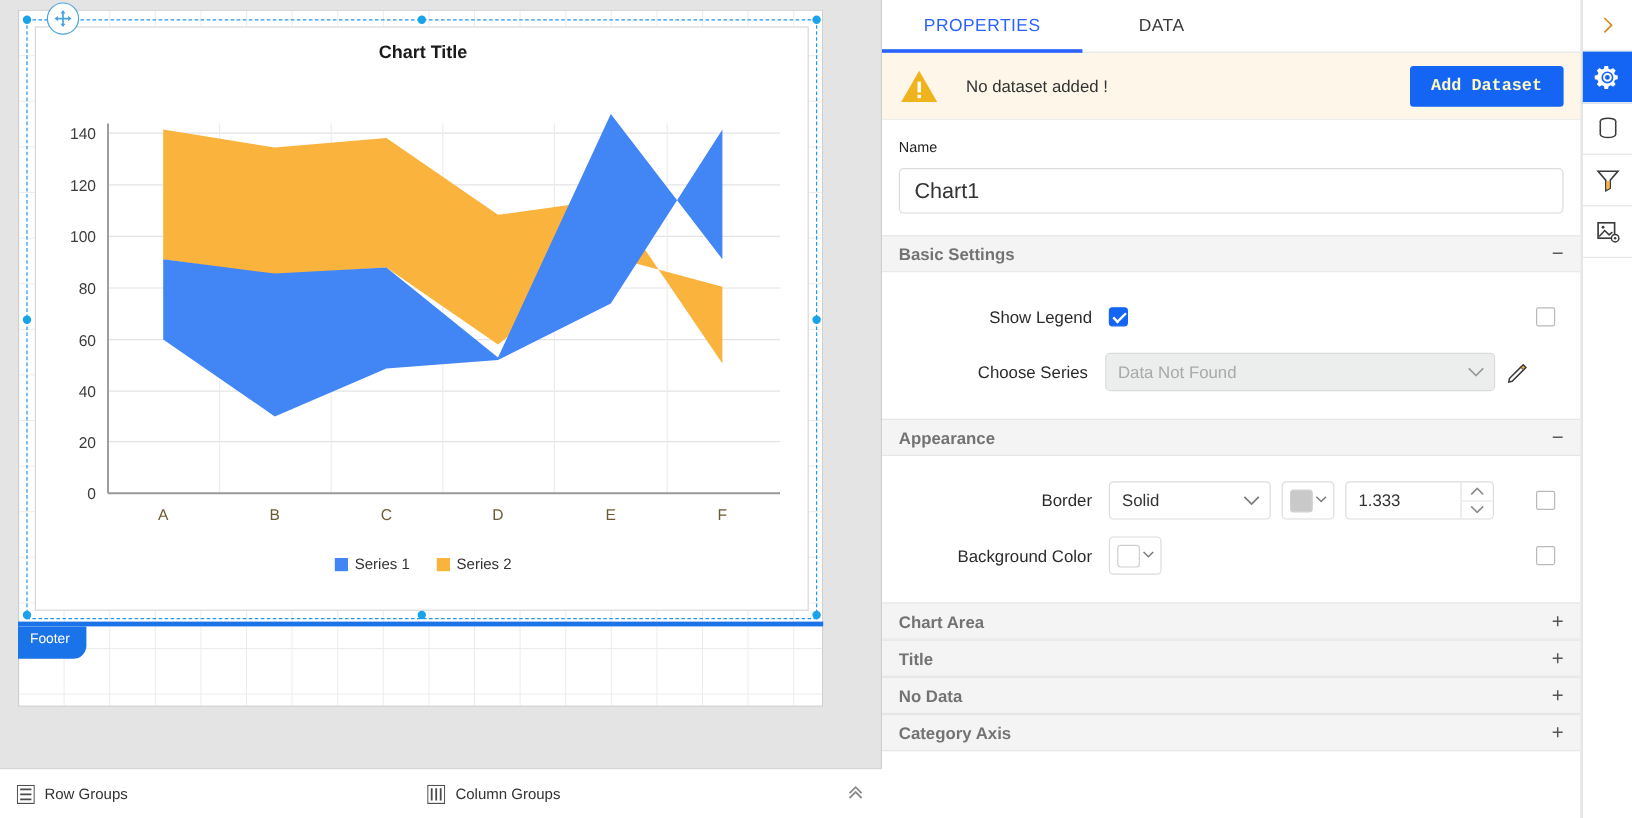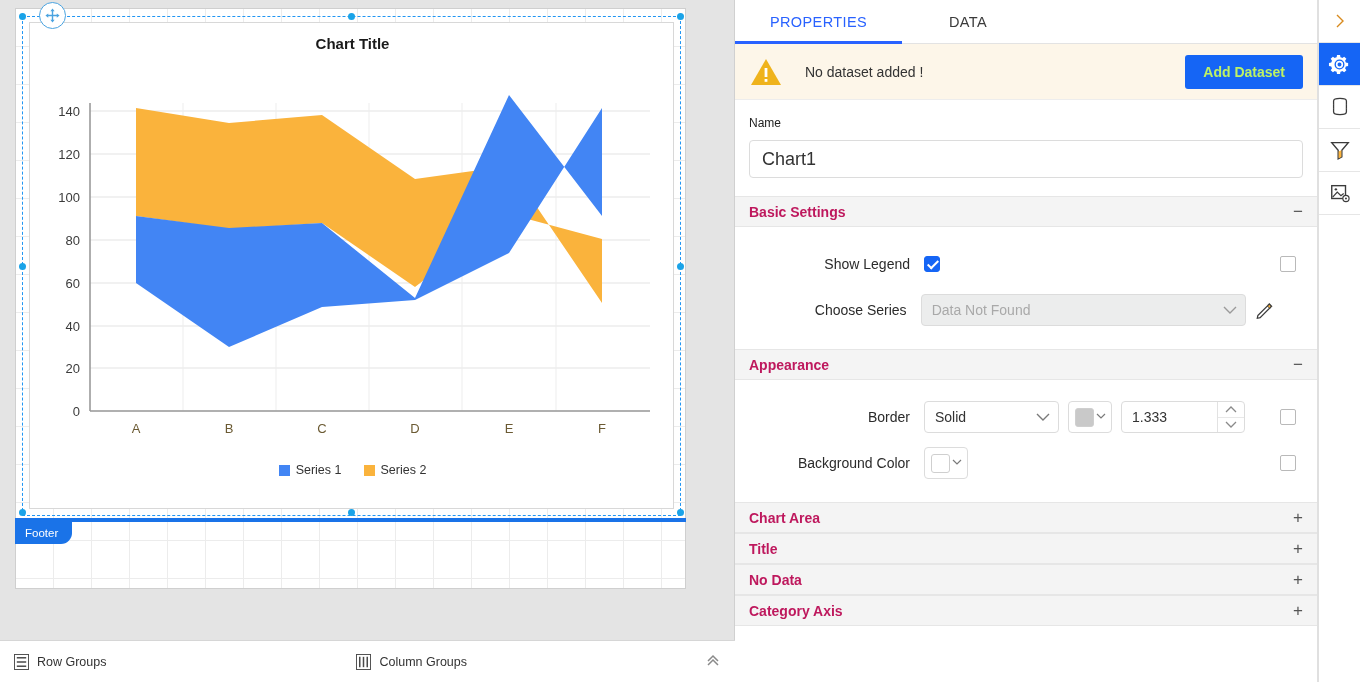--- a/index.html
+++ b/index.html
@@ -24,21 +24,21 @@
     background-image:
       linear-gradient(to right, #ececec 1px, transparent 1px),
       linear-gradient(to bottom, #ececec 1px, transparent 1px);
     background-size:38px 38px;
     background-position:-1px -1px;
   }
   .footer-band{
     position:absolute;left:15px;top:518px;width:671px;height:4px;background:#1a73e8;
   }
   .footer-tag{
-    position:absolute;left:15px;top:522px;height:22px;padding:0 14px 0 10px;
+    position:absolute;left:15px;top:522px;height:22px;padding:0 14px 5px 10px;
     background:#1a73e8;color:#fff;font-size:11.5px;line-height:22px;
     border-radius:0 0 11px 0;font-family:"Liberation Sans",sans-serif;
   }
 
   
   .chart-item{
     position:absolute;left:29px;top:22px;width:645px;height:487px;
     background:#fff;border:1px solid #d8d8d8;box-sizing:border-box;
   }
 
@@ -99,38 +99,38 @@
   .tab.t1{width:155px;color:#2962ff;}
   .tab.t2{width:120px;}
   .tab.active:after{content:"";position:absolute;left:0;bottom:-1px;width:100%;height:3px;background:#2962ff;}
 
   .alert{
     height:56px;background:#fdf6e9;display:flex;align-items:center;
     border-bottom:1px solid #ededed;box-sizing:border-box;padding:0 14px;
   }
   .alert-text{margin-left:22px;font-size:14px;color:#333;flex:1;}
   .btn-primary{
-    background:#1565f5;color:#bef264;border:none;border-radius:3px;
+    background:#1565f5;color:#fef9c3;border:none;border-radius:3px;
     height:34px;padding:0 18px;font-size:14px;font-weight:bold;cursor:pointer;
-    font-family:Liberation Sans, sans-serif;
+    font-family:Liberation Mono, monospace;
   }
 
   .field-block{padding:16px 14px 18px 14px;background:#fff;}
   .field-label{font-size:12px;color:#222;margin-bottom:10px;}
   .text-input{
     width:100%;height:38px;border:1px solid #dcdcdc;border-radius:4px;
     box-sizing:border-box;padding:0 12px;font-size:18px;color:#333;
     font-family:"Liberation Sans",sans-serif;outline:none;background:#fff;
   }
 
   .section-head{
     height:31px;background:#f4f4f4;border-top:1px solid #e6e6e6;border-bottom:1px solid #e6e6e6;
     display:flex;align-items:center;padding:0 14px;box-sizing:border-box;cursor:pointer;
   }
-  .section-title{font-size:14px;color:#be185d;flex:1;font-weight:bold;}
+  .section-title{font-size:14px;color:#737373;flex:1;font-weight:bold;}
   .section-toggle{font-size:17px;color:#555;line-height:1;}
 
   .section-body{background:#fff;padding:14px 14px 16px 14px;}
 
   .row{display:flex;align-items:center;min-height:46px;}
   .row-label{width:175px;text-align:right;padding-right:14px;font-size:14px;color:#2b2b2b;box-sizing:border-box;}
   .row-ctrl{display:flex;align-items:center;gap:9px;flex:1;}
   .row-end{width:30px;display:flex;justify-content:center;align-items:center;}
 
   .cb{width:16px;height:16px;border:1px solid #b9b9b9;border-radius:2px;

